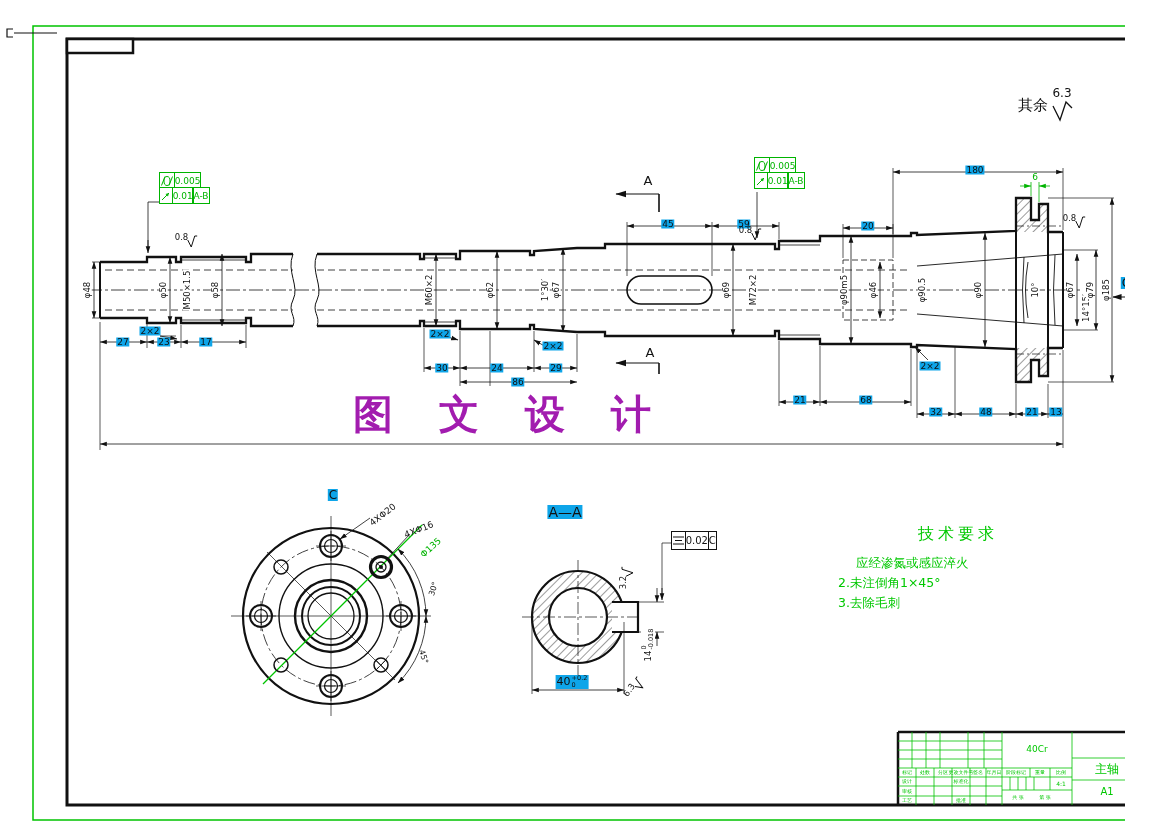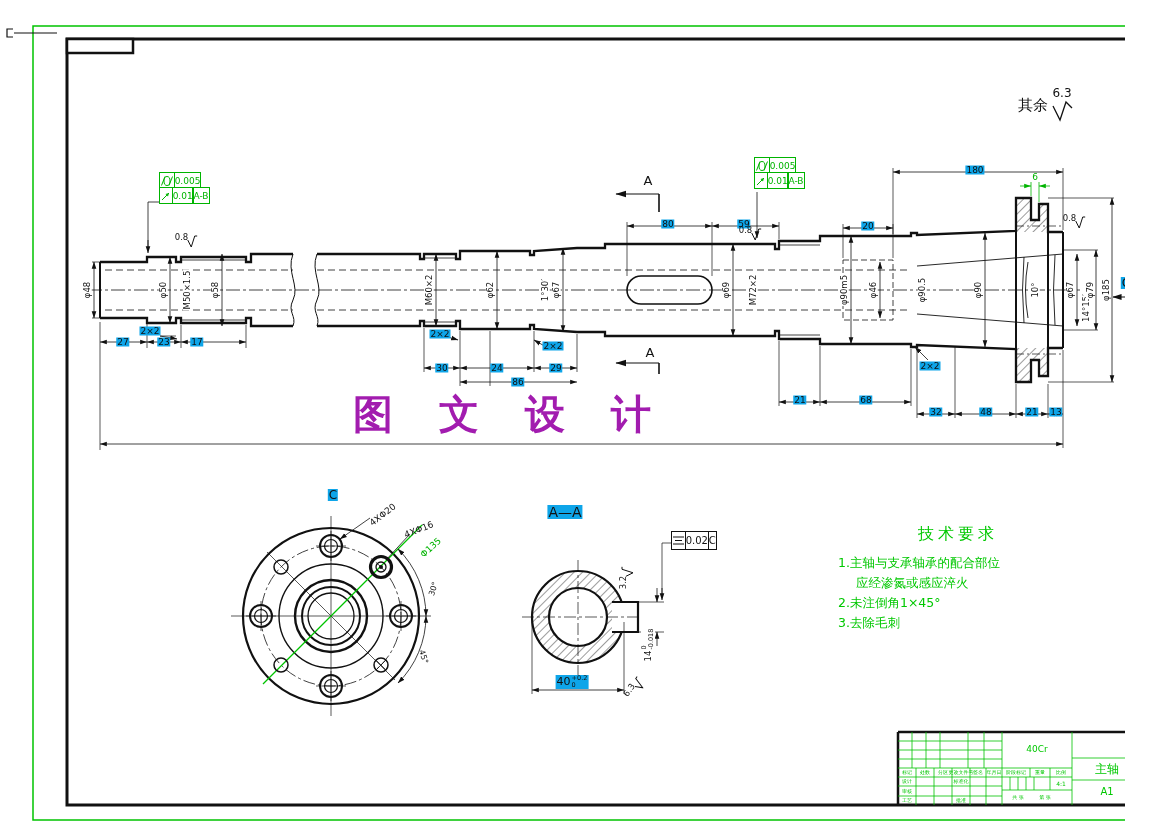--- a/index.html
+++ b/index.html
@@ -284,29 +284,29 @@
 <div class="vlab" style="left:922px;top:290px">φ90.5</div>
 <div class="vlab" style="left:978px;top:290px">φ90</div>
 <div class="vlab" style="left:1035px;top:290px">10°</div>
 <div class="vlab" style="left:1070px;top:290px">φ67</div>
 <div class="vlab" style="left:1086px;top:308px">14°15′</div>
 <div class="vlab" style="left:1090px;top:290px">φ79</div>
 <div class="vlab" style="left:1106px;top:290px">φ185</div>
 
 <div class="lab" style="left:123px;top:342px">27</div>
 <div class="lab" style="left:164px;top:342px">23</div>
-<div class="lab" style="left:197px;top:342px">17</div>
+<div class="lab" style="left:206px;top:342px">17</div>
 <div class="lab" style="left:150px;top:331px">2×2</div>
 <div class="lab" style="left:440px;top:334px">2×2</div>
 <div class="lab" style="left:553px;top:346px">2×2</div>
 <div class="lab" style="left:442px;top:368px">30</div>
 <div class="lab" style="left:497px;top:368px">24</div>
 <div class="lab" style="left:556px;top:368px">29</div>
 <div class="lab" style="left:518px;top:382px">86</div>
-<div class="lab" style="left:668px;top:224px">80</div>
+<div class="lab" style="left:668px;top:224px">45</div>
 <div class="lab" style="left:744px;top:224px">59</div>
 <div class="lab" style="left:868px;top:226px">20</div>
 <div class="lab" style="left:975px;top:170px">180</div>
 <div class="lab g nobg" style="left:1035px;top:177px">6</div>
 <div class="lab" style="left:930px;top:366px">2×2</div>
 <div class="lab" style="left:800px;top:400px">21</div>
 <div class="lab" style="left:866px;top:400px">68</div>
 <div class="lab" style="left:936px;top:412px">32</div>
 <div class="lab" style="left:986px;top:412px">48</div>
 <div class="lab" style="left:1032px;top:412px">21</div>
@@ -355,21 +355,20 @@
   <span>6.3</span>
       <svg width="11" height="13">
         <path d="M1,5 L4.5,12 L8,1 L10.5,1" fill="none" stroke="#111" stroke-width="1"></path>
       </svg>
 </div>
 
 <div id="watermark">图 文 设 计</div>
 
 <div id="tech">
   <div class="tt">技术要求</div>
-  <div class="tl">1.主轴与支承轴承的配合部位</div>
   <div class="tl ind">应经渗氮或感应淬火</div>
   <div class="tl">2.未注倒角1×45°</div>
   <div class="tl">3.去除毛刺</div>
 </div>
 
 <div class="tb" style="left:1037px;top:749px;font-size:9px">40Cr</div>
 <div class="tb" style="left:1107px;top:769px;font-size:12px">主轴</div>
 <div class="tb" style="left:1107px;top:792px;font-size:10px">A1</div>
 <div class="tb" style="left:1061px;top:784px;font-size:6px">4:1</div>
 <div class="tb" style="left:907px;top:772px">标记</div>

